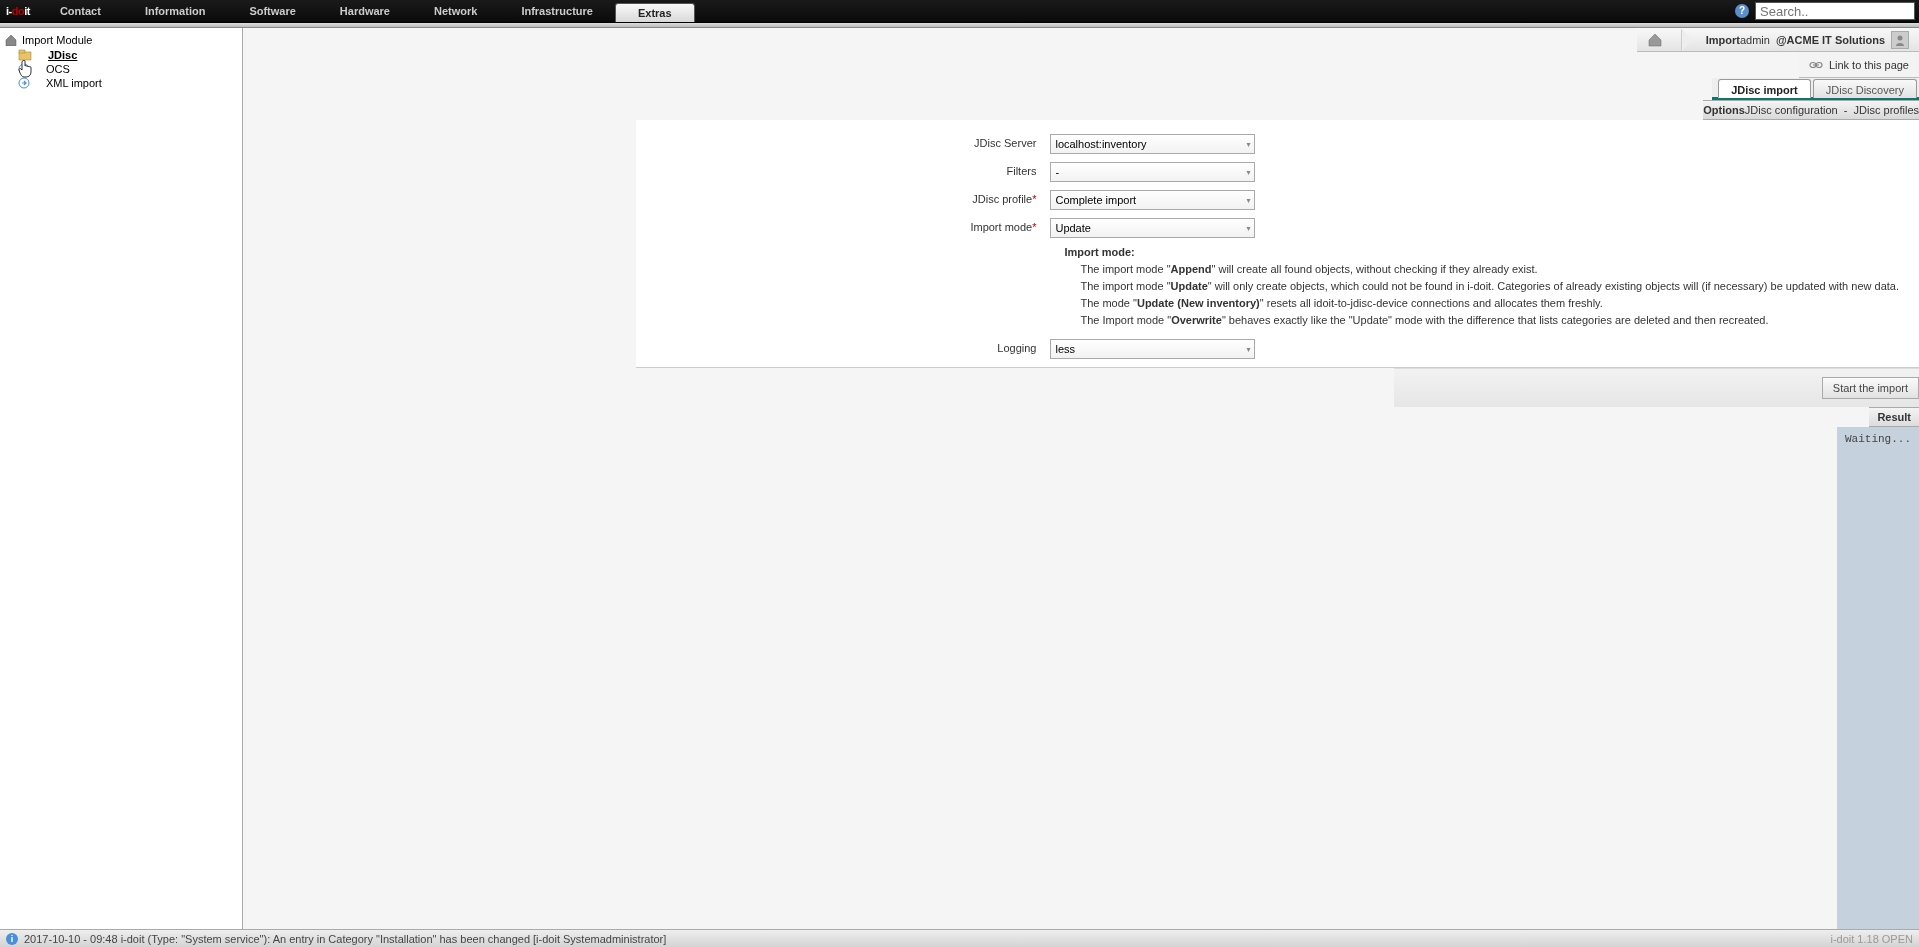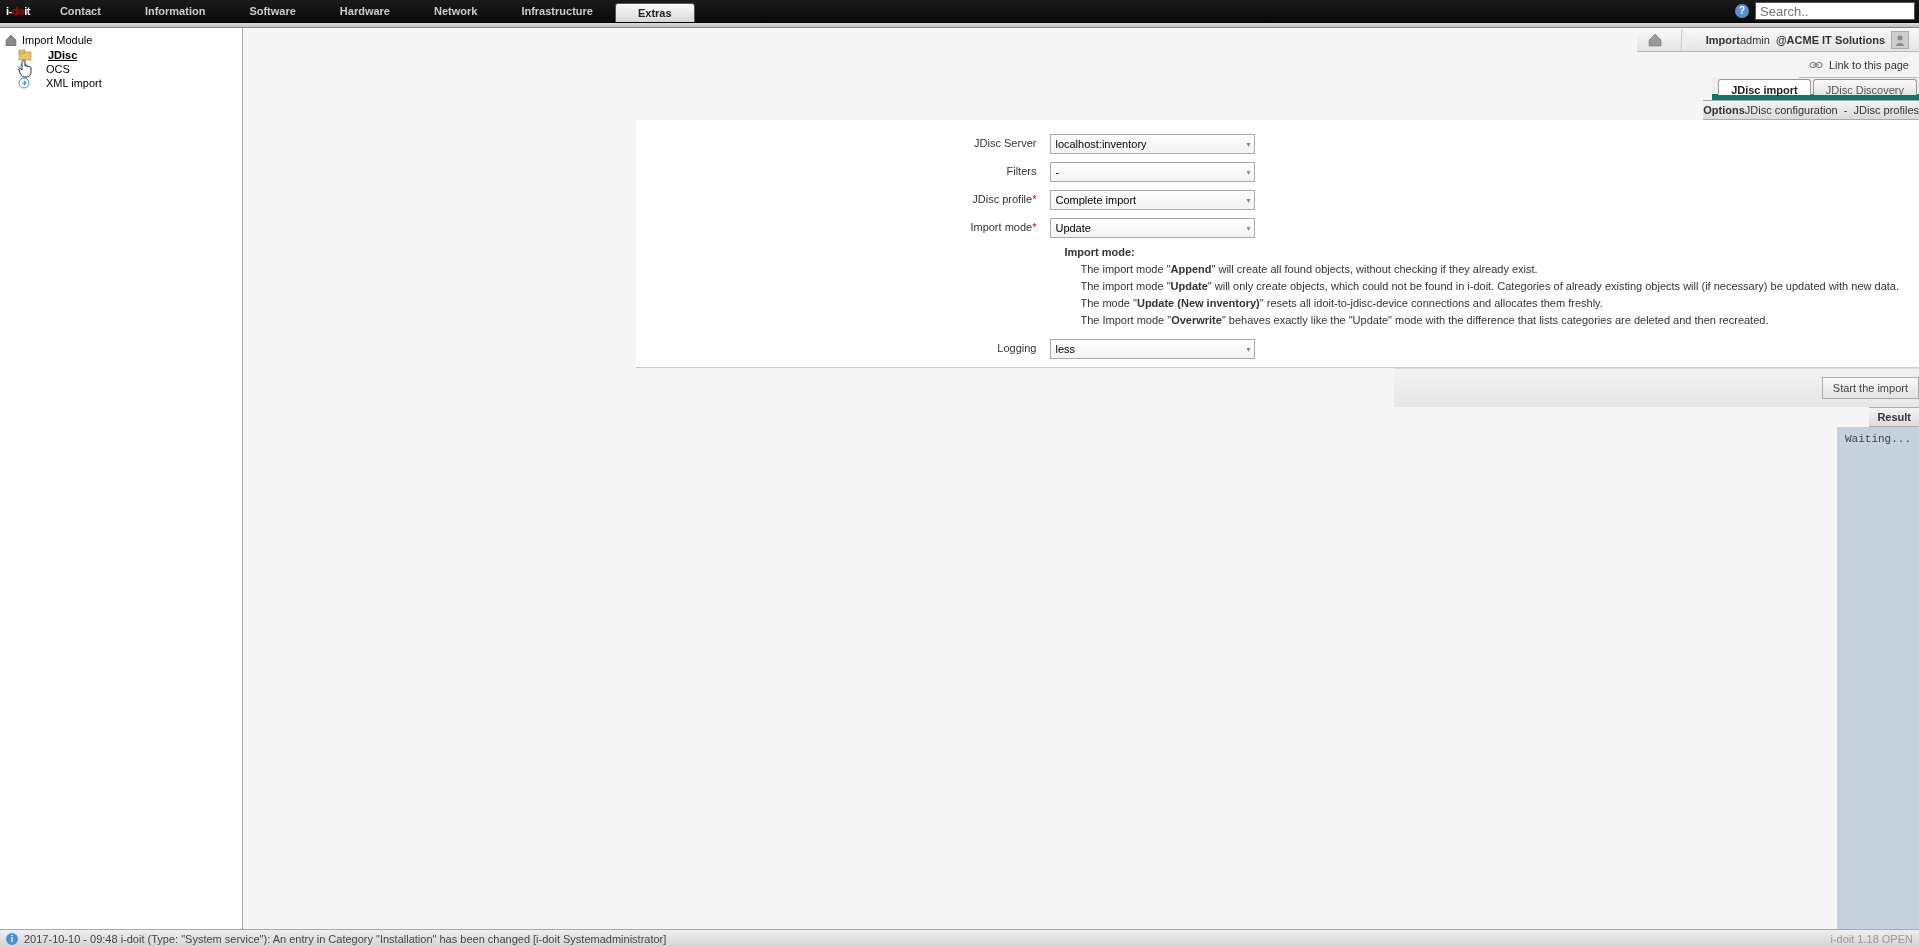--- a/index.html
+++ b/index.html
@@ -46,21 +46,21 @@
 .bc-right { margin-left: auto; display: flex; align-items: center; gap: 6px; color: #333; }
 .bc-right b { font-weight: bold; }
 .avatar { width: 18px; height: 18px; background: #ccc; border: 1px solid #aaa; display: flex; align-items: center; justify-content: center; }
 
 
 .linkbar { height: 26px; display: flex; align-items: center; padding: 0 10px; gap: 6px; border-bottom: 1px solid #bbb; background: #f3f3f3; }
 .link-icon { width: 14px; height: 10px; }
 .linkbar a { color: #333; text-decoration: none; cursor: pointer; }
 
 
-.tabs { display: flex; padding-left: 6px; background: #eee; border-bottom: 6px solid #0f766e; height: 22px; }
+.tabs { display: flex; padding-left: 6px; background: #eee; border-bottom: 3px solid #0f766e; height: 22px; }
 .tab { padding: 4px 12px 3px; background: linear-gradient(#f9f9f9,#e2e2e2); border: 1px solid #999; border-bottom: none; margin-right: 2px; cursor: pointer; color: #555; border-radius: 3px 3px 0 0; position: relative; top: 1px; }
 .tab.active { background: #fff; font-weight: bold; color: #222; border-bottom: 1px solid #fff; }
 
 
 .section-hdr { background: linear-gradient(#f4f4f4,#d9d9d9); border: 1px solid #aaa; border-left: none; border-right: none; padding: 3px 0; display: flex; font-weight: bold; color: #333; }
 .section-hdr .right { margin-left: auto; font-weight: normal; }
 .section-hdr .right a { color: #333; text-decoration: none; }
 
 
 .formarea { background: #fff; padding: 10px 0 4px; border-bottom: 1px solid #ccc; }

